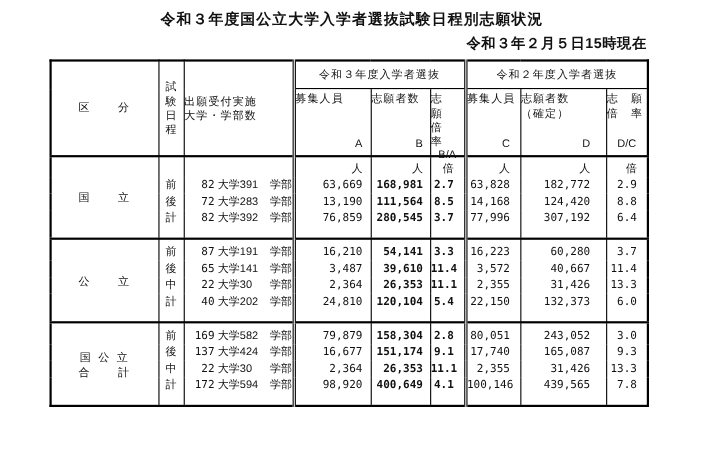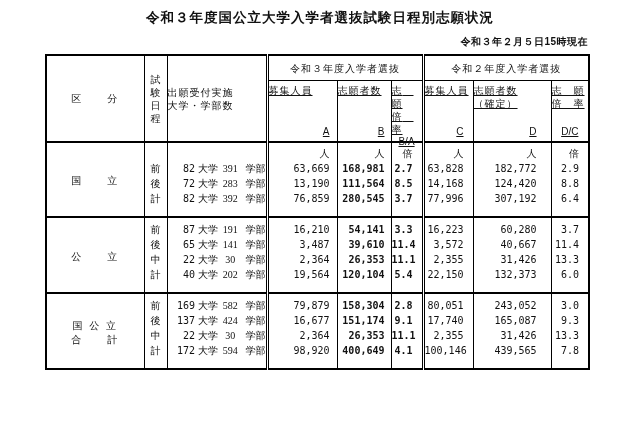--- a/index.html
+++ b/index.html
@@ -8,21 +8,21 @@
     font-family:"Liberation Sans","DejaVu Sans",sans-serif;
     -webkit-font-smoothing:antialiased;
     position:relative;overflow:hidden;
   }
   .page{width:640px;height:356px;}
   .title{
     text-align:center;font-size:13.5px;font-weight:bold;
     letter-spacing:1px;padding-top:9px;
   }
   .stamp-wrap{width:543px;margin:4px 0 5px 45px;text-align:right;}
-  .stamp{font-size:10px;font-weight:bold;letter-spacing:0.5px;}
+  .stamp{font-size:13px;font-weight:bold;letter-spacing:0.5px;}
   table.main{
     margin-left:45px;
     border-collapse:collapse;
     table-layout:fixed;
     width:543px;
     border:2px solid #000;
     font-size:10px;
   }
   th,td{padding:0;margin:0;font-weight:normal;vertical-align:middle;line-height:15px;}
   thead{border-bottom:2px solid #000;}
@@ -34,42 +34,42 @@
   tbody.block tr.units-row td{padding-top:3px;}
   tbody.block tr.first-data td{padding-top:4px;}
   tbody.block tr.last-data td{padding-bottom:10px;}
 
   
   .bl{border-left:1px solid #000;}
   .bld{border-left:3px double #000;}
 
   .h-group{text-align:center;border-bottom:1px solid #000;letter-spacing:1px;}
   .h-col{vertical-align:top;}
-  .h-inner{height:60px;display:flex;flex-direction:column;justify-content:space-between;padding:3px 0 3px 0;box-sizing:border-box;text-decoration:underline;}
+  .h-inner{height:60px;display:flex;flex-direction:column;justify-content:space-between;padding:3px 0 3px 0;box-sizing:border-box;}
   .h-lbl{text-align:left;letter-spacing:1px;line-height:13px;}
   .h-letter{line-height:12px;}
   .al-r{text-align:right;}
   .al-c{text-align:center;}
   .pr-a{padding-right:7px;}
   .pr-b{padding-right:6px;}
   .pr-ba{padding-right:9px;}
   .pr-c{padding-right:9px;}
   .pr-d{padding-right:14px;}
   .pr-dc{padding-right:9px;}
 
   .c-cat{text-align:center;letter-spacing:2px;}
   .c-cat div{line-height:14px;}
   .c-sched{text-align:center;}
   .v-sched{display:flex;flex-direction:column;align-items:center;justify-content:center;height:100%;}
   .v-sched span{line-height:13px;}
 
   .c-uf{white-space:nowrap;}
   .uf-wrap{display:flex;justify-content:flex-start;padding-left:8px;}
   .uf-n1{display:inline-block;width:24px;text-align:right;font-family:"DejaVu Sans Mono",monospace;}
-  .uf-n2{display:inline-block;width:30px;text-align:center;font-family:Liberation Serif, serif;}
+  .uf-n2{display:inline-block;width:30px;text-align:left;font-family:Liberation Sans, sans-serif;}
   .uf-l{display:inline-block;padding-left:3px;}
   .uf-l.gap{padding-right:0;}
 
   .num{font-family:"DejaVu Sans Mono","Liberation Mono",monospace;text-align:right;}
   .bold{font-weight:bold;}
   .unit{text-align:right;}
 </style>
 </head>
 <body>
 
@@ -281,21 +281,21 @@
         <tr class="last-data">
           <td class="bl c-sched">計</td>
           <td class="bl c-uf">
             <div class="uf-wrap">
               <span class="uf-n1">40</span>
               <span class="uf-l gap">大学</span>
               <span class="uf-n2">202</span>
               <span class="uf-l">学部</span>
             </div>
           </td>
-          <td class="bld num pr-a">19,564</td>
+          <td class="bld num pr-a">24,810</td>
           <td class="bl num bold pr-b">120,104</td>
           <td class="bl num bold pr-ba">5.4</td>
           <td class="bld num pr-c">22,150</td>
           <td class="bl num pr-d">132,373</td>
           <td class="bl num pr-dc">6.0</td>
         </tr>
       </tbody>
       <tbody class="block">
         <tr class="first-data">
           <td class="c-cat" rowspan="4">

